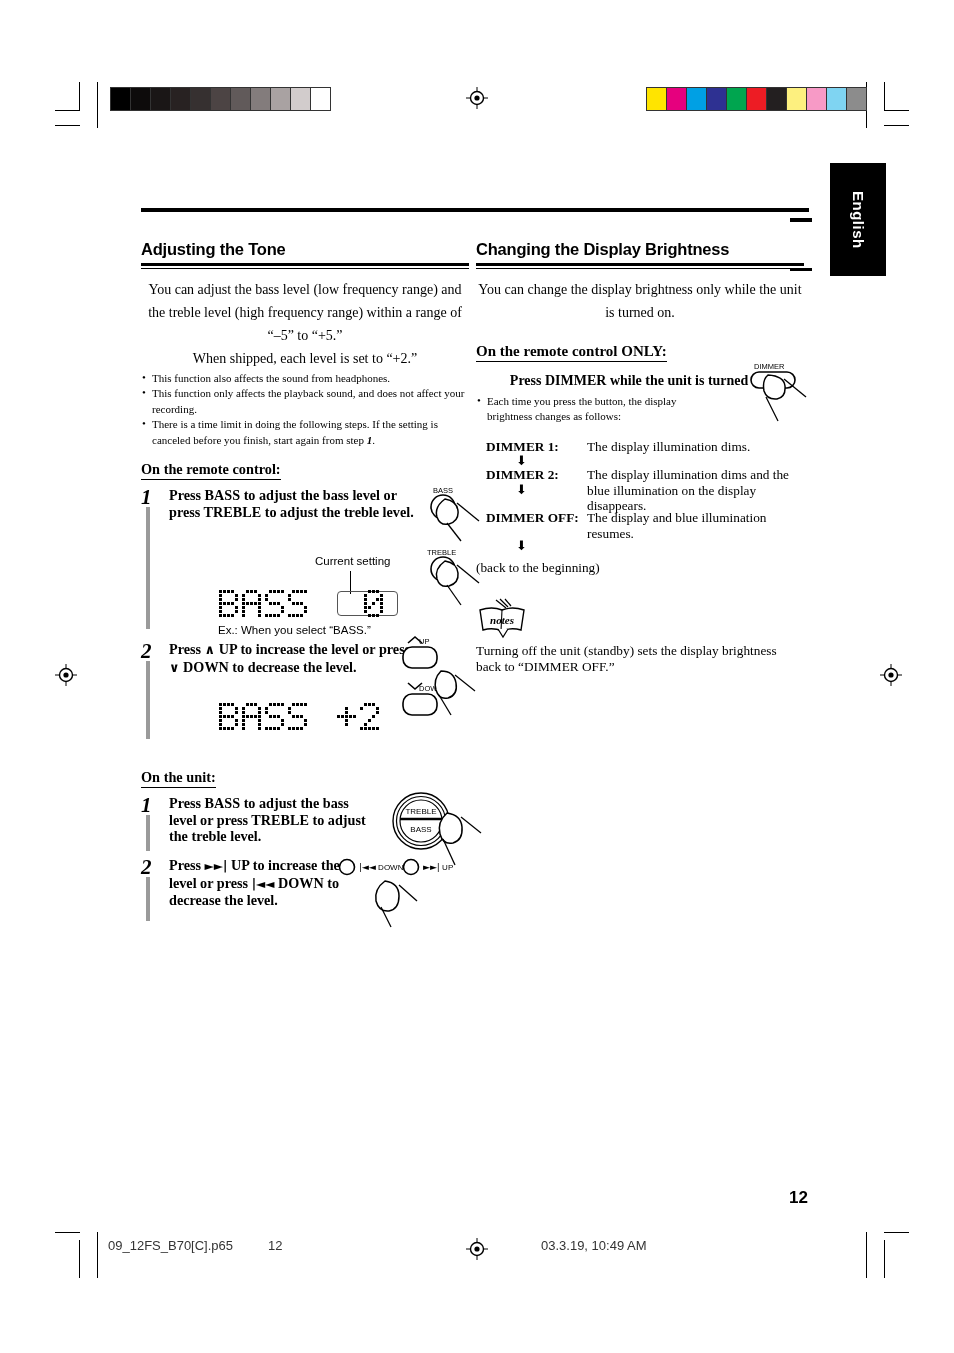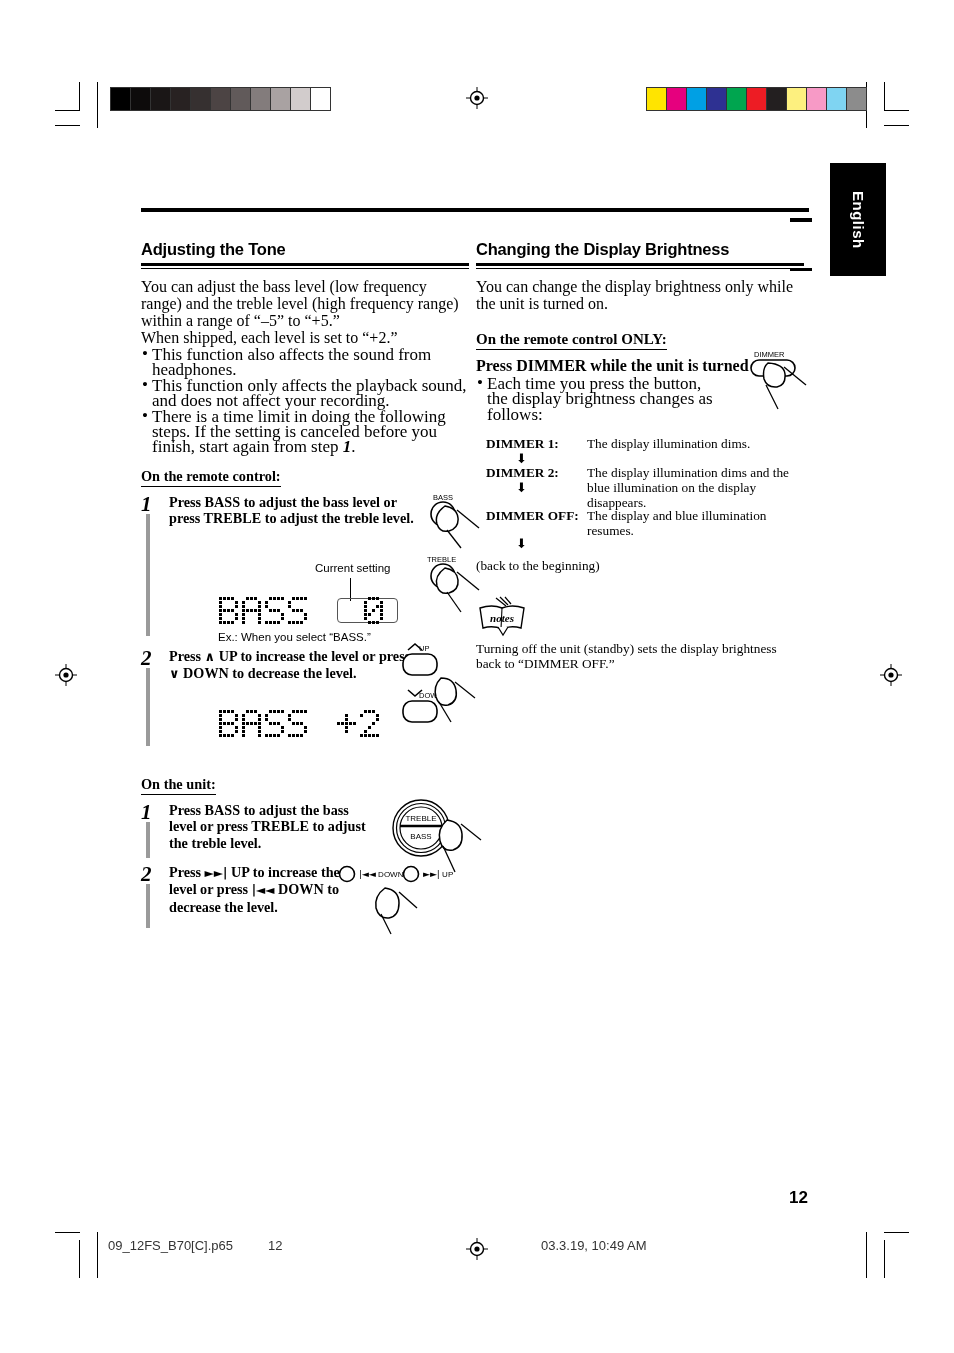--- a/index.html
+++ b/index.html
@@ -40,24 +40,24 @@
   .col-right { left:476px; }
 
   h2.sec {
     font-family:"Liberation Sans", sans-serif;
     font-weight:bold; font-size:16.5px; margin:0 0 4px 0;
     letter-spacing:-0.2px;
   }
   .sec-rule { height:3px; background:#000; margin-bottom:9px; }
   .sec-rule-thin { height:1px; background:#000; margin-top:1px; }
 
-  p.body { font-size:16px; line-height:17px; margin:0 0 7px 0; }
+  p.body { font-size:14px; line-height:23px; margin:0 0 7px 0;text-align:center; }
   .bullets { margin:0; padding:0; list-style:none; }
   .bullets li {
-    font-size:17px; line-height:15.4px;
+    font-size:11px; line-height:15.4px;
     padding-left:11px; position:relative; margin-bottom:0px;
   }
   .bullets li:before { content:"\2022"; position:absolute; left:1px; top:-1px; }
   .it-bold { font-weight:bold; font-style:italic; }
 
   h3.subhead {
     font-size:14.3px; font-weight:bold; margin:13px 0 7px 0;
     display:inline-block; border-bottom:1.5px solid #000; padding-bottom:1px;
   }
 

